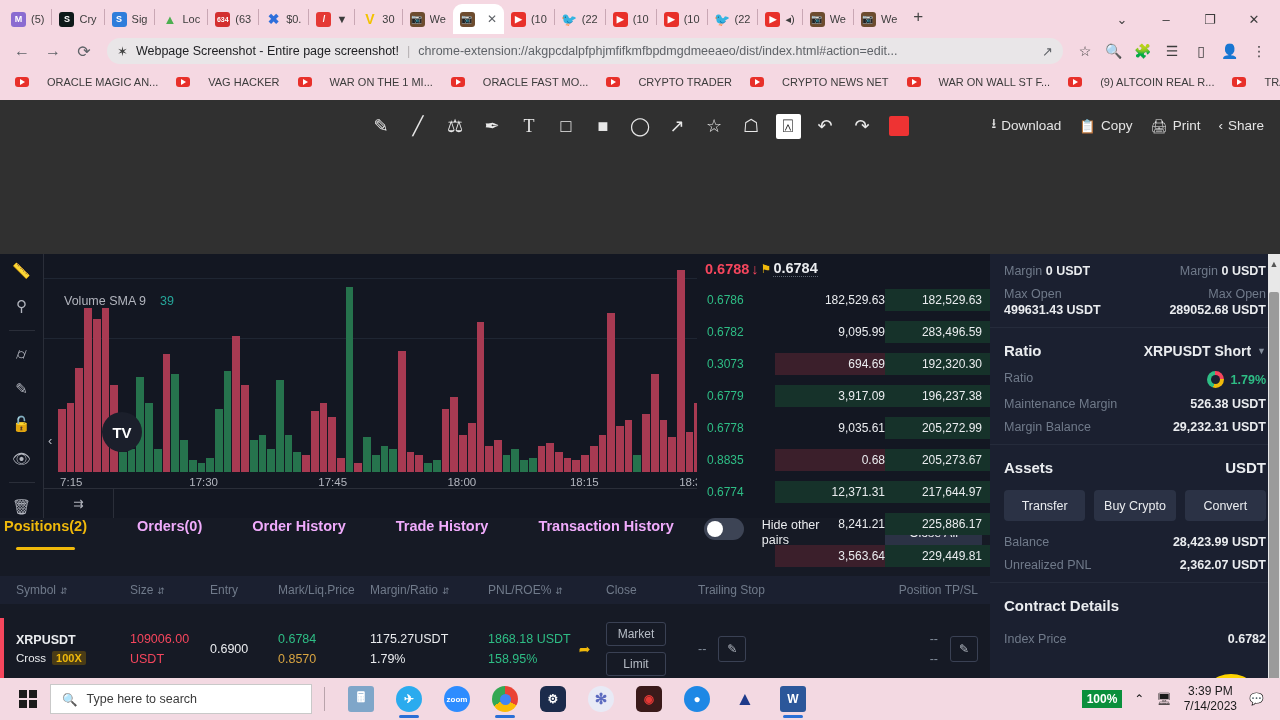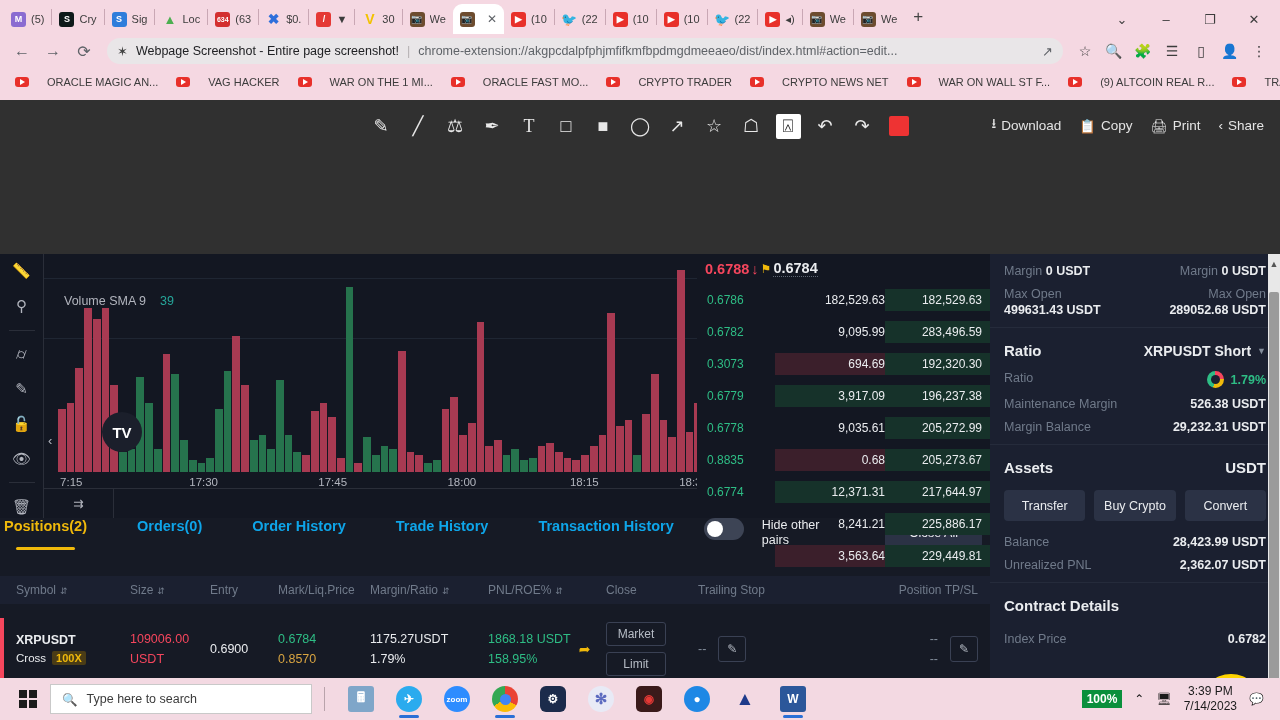--- a/index.html
+++ b/index.html
@@ -171,21 +171,21 @@
               justify-content:center; }
   .chatbub { position:absolute; right:18px; bottom:42px; width:62px; height:62px;
              border-radius:50%; background:#ffd400; display:flex;
              align-items:center; justify-content:center; }
 
   
   .posarea { position:absolute; left:0; top:264px; width:990px; height:260px;
              background:#161a25; }
   .tabs { height:58px; display:flex; align-items:flex-start; padding:0 4px;
           gap:8px; position:relative; }
-  .ptab { font-size:14.5px; color:#0ea5e9; font-weight:bold;
+  .ptab { font-size:14.5px; color:#f0abfc; font-weight:bold;
           margin-right:42px; position:relative; white-space:nowrap; }
   .ptab.active { color:#f0b90b; }
   .ptab.active::after { content:""; position:absolute; left:12px; right:12px;
                         bottom:-16px; height:3px; background:#f0b90b; border-radius:2px; }
   .toggle { width:40px; height:22px; border-radius:11px; background:#3d4455;
             position:relative; }
   .toggle::after { content:""; position:absolute; left:3px; top:3px;
                    width:16px; height:16px; border-radius:50%; background:#fff; }
   .hideother { font-size:12.5px; color:#eaecef; width:74px; line-height:15px;
                margin-left:10px; }

